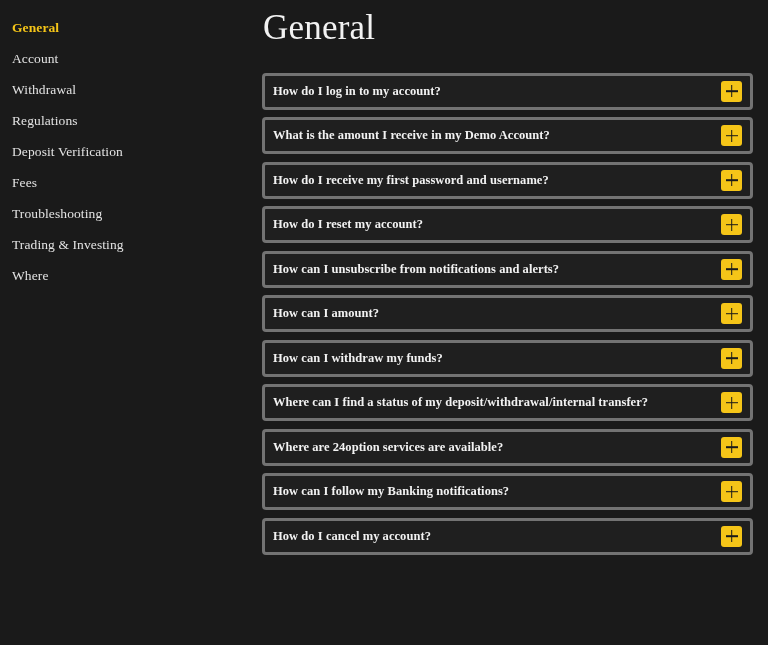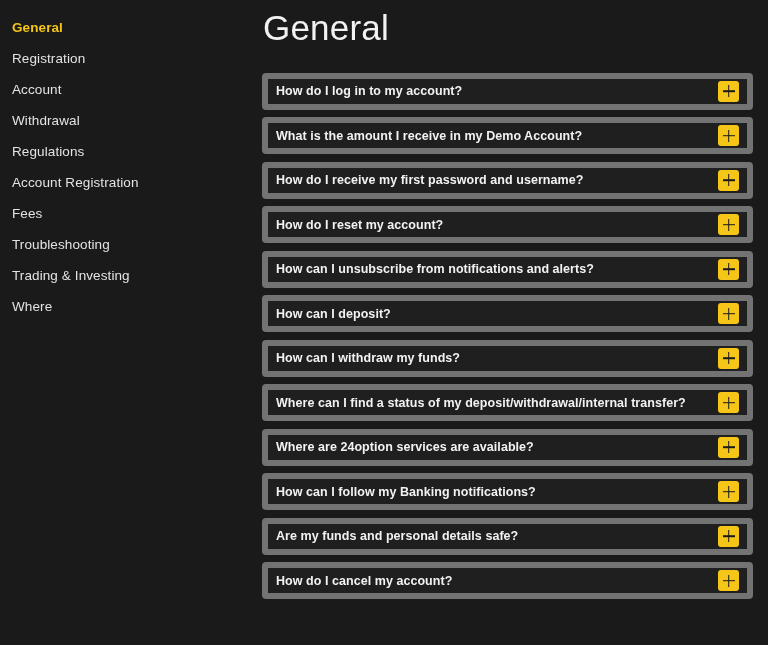--- a/index.html
+++ b/index.html
@@ -14,20 +14,21 @@
     font-family: "Liberation Sans", sans-serif;
     -webkit-font-smoothing: antialiased;
   }
   .page {
     position: relative;
     width: 687px;
     height: 645px;
     background: #1a1a1a;
     display: flex;
     align-items: flex-start;
+    font-family: Liberation Serif, serif;
   }
 
   
   .sidebar {
     width: 255px;
     flex: 0 0 255px;
     padding-top: 19px;
     box-sizing: border-box;
   }
   .sidebar-item {
@@ -65,21 +66,21 @@
     flex-direction: column;
     gap: 7.5px;
     width: 491px;
     margin-left: 7px;
   }
   .faq-row {
     position: relative;
     box-sizing: border-box;
     height: 37px;
     background: #1f1f1f;
-    border: 6px solid #737373;
+    border: 3px solid #737373;
     border-radius: 4px;
     display: flex;
     align-items: center;
     padding: 0 8px 0 8px;
     cursor: pointer;
   }
   .faq-question {
     font-size: 12.5px;
     font-weight: 700;
     color: #f2f2f2;
@@ -118,25 +119,24 @@
     transform: translateY(-50%);
   }
 </style>
 </head>
 <body>
 
 <div class="page">
 
   <nav class="sidebar">
       <div class="sidebar-item active"><span>General</span></div>
-      <div class="sidebar-item"><span>Registration</span></div>
       <div class="sidebar-item"><span>Account</span></div>
       <div class="sidebar-item"><span>Withdrawal</span></div>
       <div class="sidebar-item"><span>Regulations</span></div>
-      <div class="sidebar-item"><span>Account Registration</span></div>
+      <div class="sidebar-item"><span>Deposit Verification</span></div>
       <div class="sidebar-item"><span>Fees</span></div>
       <div class="sidebar-item"><span>Troubleshooting</span></div>
       <div class="sidebar-item"><span>Trading &amp; Investing</span></div>
       <div class="sidebar-item"><span>Where</span></div>
     </nav>
 
   <main class="main">
     <h1 class="page-title">General</h1>
     <div class="faq-list">
         <div class="faq-row">
@@ -153,43 +153,39 @@
         </div>
         <div class="faq-row">
           <span class="faq-question">How do I reset my account?</span>
           <span class="faq-toggle"></span>
         </div>
         <div class="faq-row">
           <span class="faq-question">How can I unsubscribe from notifications and alerts?</span>
           <span class="faq-toggle"></span>
         </div>
         <div class="faq-row">
-          <span class="faq-question">How can I deposit?</span>
+          <span class="faq-question">How can I amount?</span>
           <span class="faq-toggle"></span>
         </div>
         <div class="faq-row">
           <span class="faq-question">How can I withdraw my funds?</span>
           <span class="faq-toggle"></span>
         </div>
         <div class="faq-row">
           <span class="faq-question">Where can I find a status of my deposit/withdrawal/internal transfer?</span>
           <span class="faq-toggle"></span>
         </div>
         <div class="faq-row">
           <span class="faq-question">Where are 24option services are available?</span>
           <span class="faq-toggle"></span>
         </div>
         <div class="faq-row">
           <span class="faq-question">How can I follow my Banking notifications?</span>
           <span class="faq-toggle"></span>
         </div>
         <div class="faq-row">
-          <span class="faq-question">Are my funds and personal details safe?</span>
-          <span class="faq-toggle"></span>
-        </div>
-        <div class="faq-row">
           <span class="faq-question">How do I cancel my account?</span>
           <span class="faq-toggle"></span>
         </div>
       </div>
   </main>
 
 </div>
 
 </body></html>

